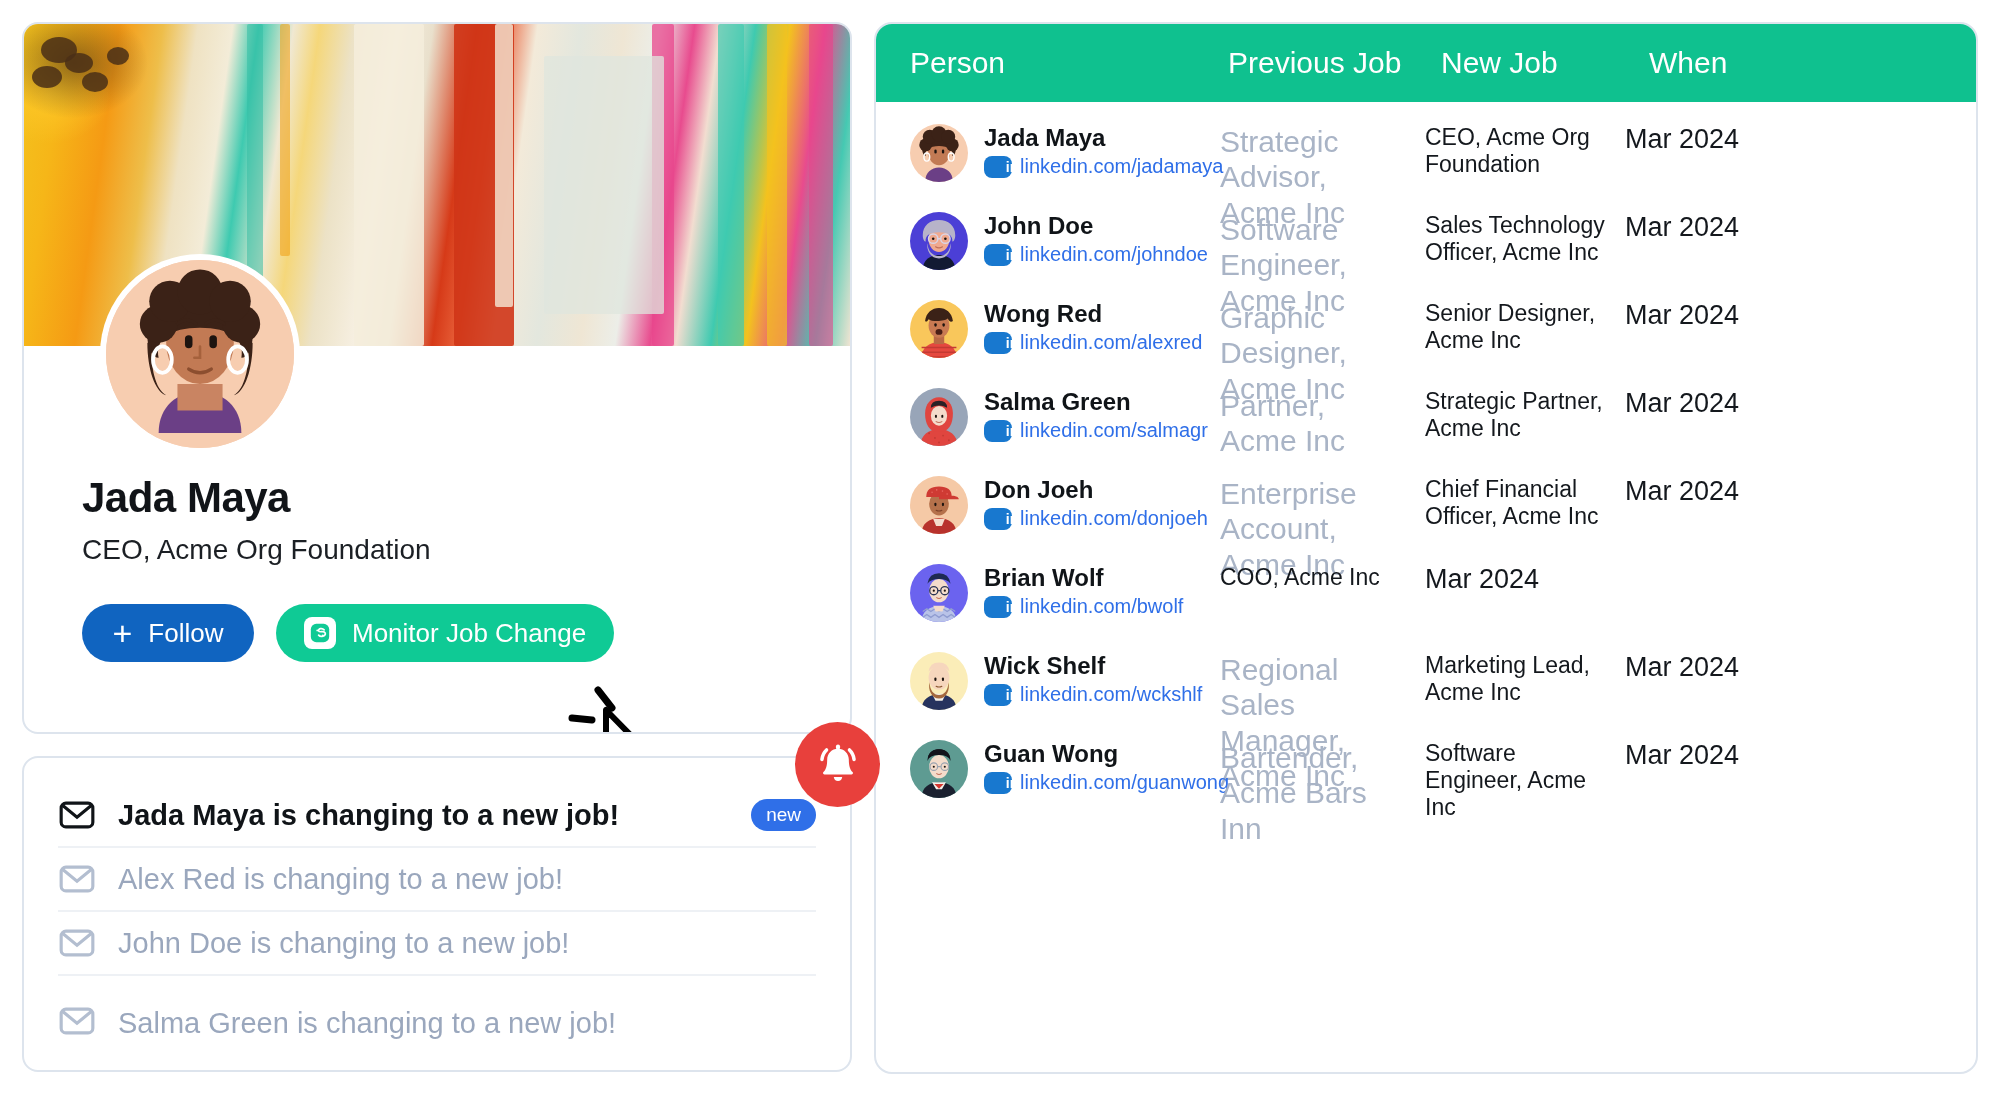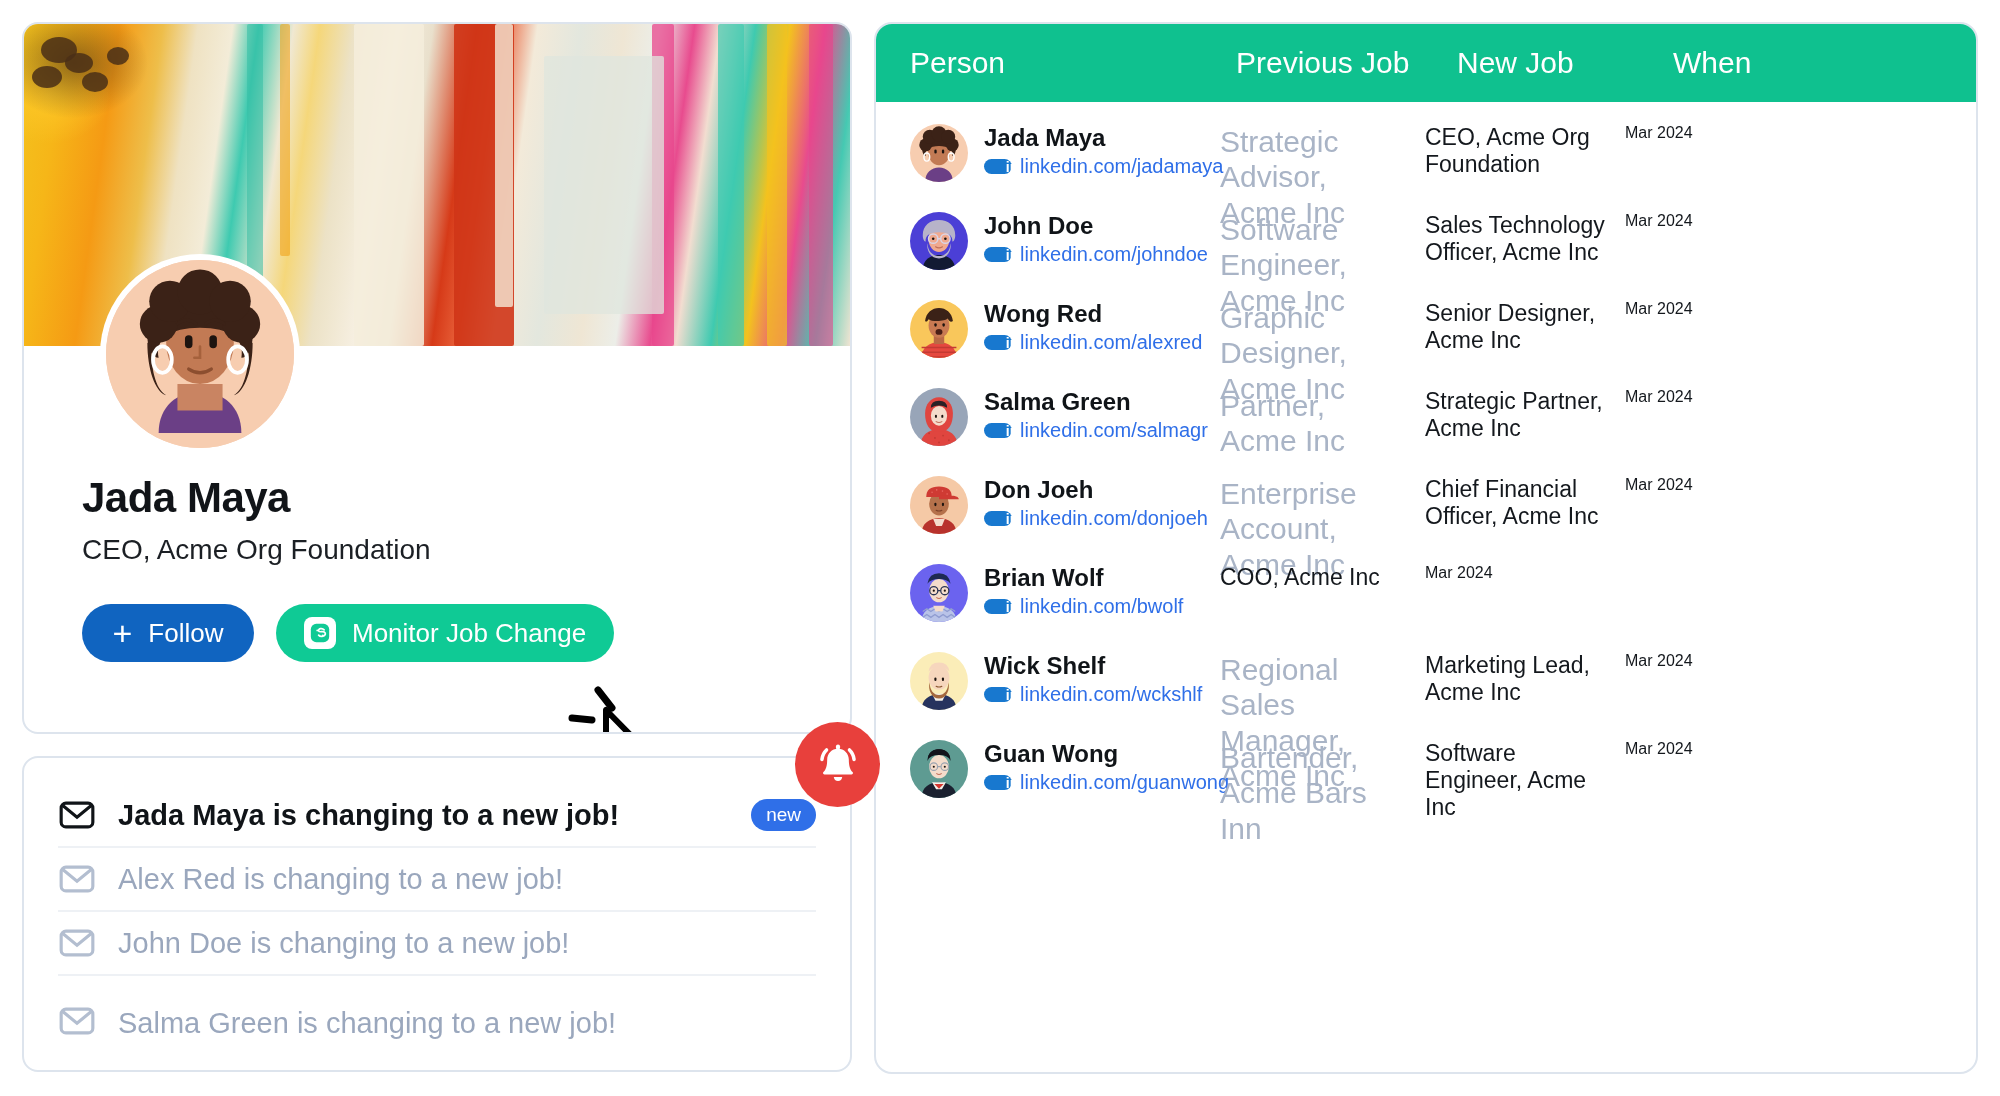--- a/index.html
+++ b/index.html
@@ -187,21 +187,21 @@
     display: flex;
     flex-direction: column;
   }
   .thead {
     background: #0fc18f;
     display: grid;
     grid-template-columns: 310px 205px 200px 1fr;
     align-items: center;
     height: 78px;
     padding: 0 34px;
-    column-gap: 16px;
+    column-gap: 8px;
   }
   .th { color: #ffffff; font-size: 30px; }
   .tbody { flex: 1 1 auto; padding: 0 34px; }
   .trow {
     display: grid;
     grid-template-columns: 310px 205px 200px 1fr;
     align-items: start;
     padding-top: 22px;
     height: 88px;
   }
@@ -210,37 +210,37 @@
     width: 58px; height: 58px;
     border-radius: 50%;
     overflow: hidden;
     flex: 0 0 58px;
     position: relative;
   }
   .p-info { display: flex; flex-direction: column; gap: 5px; padding-top: 1px; }
   .p-name { font-size: 24px; font-weight: bold; color: #101418; line-height: 1.05; }
   .p-link-row { display: flex; align-items: center; gap: 8px; }
   .li-icon {
-    width: 22px; height: 15px;
+    width: 22px; height: 22px;
     background: #1878cf;
     border-radius: 8px;
     display: inline-flex;
     align-items: center;
     justify-content: center;
     color: #fff;
     font-size: 14px;
     font-weight: bold;
     line-height: 1;
     flex: 0 0 22px;
     padding-left: 28px;
   }
   .p-link { font-size: 20px; color: #2f6fe8; }
   .cell-prev { font-size: 30px; color: #a9b4c6; line-height: 1.18; padding-right: 18px; }
   .cell-new  { font-size: 23px; color: #14181d; line-height: 1.18; padding-right: 18px; }
-  .cell-when { font-size: 16px; color: #14181d; line-height: 1.18; }
+  .cell-when { font-size: 27px; color: #14181d; line-height: 1.18; }
 </style>
 </head>
 <body>
 
 <div id="app">
 
   <div class="left-col">
 
     <div class="card profile-card">
 

